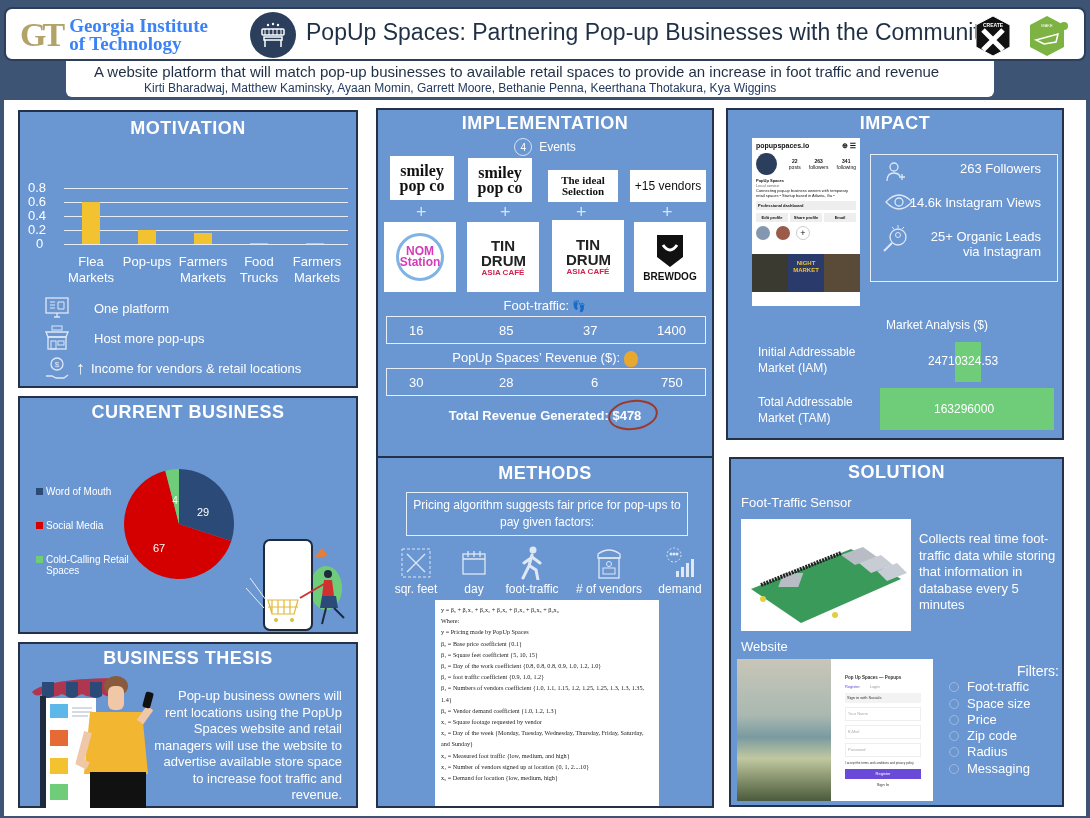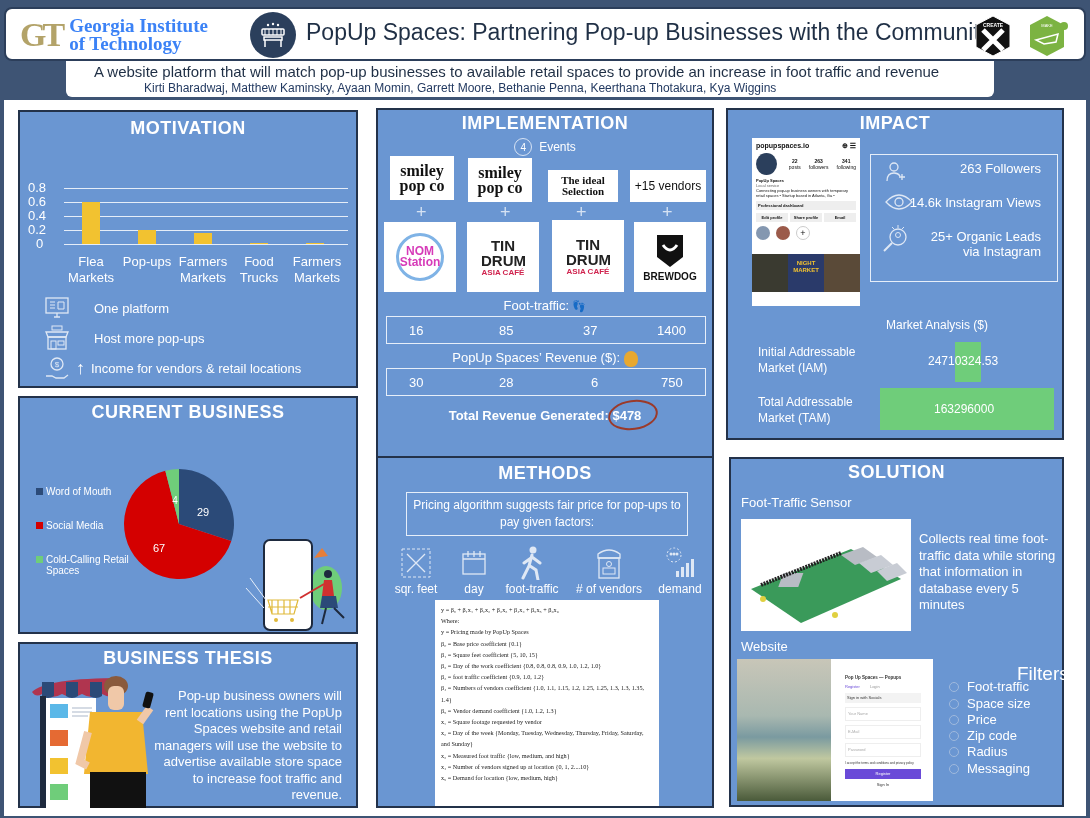--- a/index.html
+++ b/index.html
@@ -75,21 +75,21 @@
   .factor { position: absolute; top: 86px; text-align: center; font-size: 12px; }
   .factor .ficon { height: 38px; display: flex; align-items: center; justify-content: center; }
   .formula { position: absolute; left: 57px; top: 142px; width: 224px; height: 206px; background: #fff; color: #222; font-family: "Liberation Serif", serif; font-size: 6.2px; padding: 4px 6px; line-height: 11.2px; }
 
   
   #solution { left: 729px; top: 457px; width: 335px; height: 350px; }
   .sol-sub { position: absolute; left: 10px; font-size: 13px; }
   .pi-img { position: absolute; left: 10px; top: 60px; width: 170px; height: 112px; background: #fff; }
   .sol-desc { position: absolute; left: 188px; top: 72px; font-size: 13px; line-height: 16.5px; }
   .web-img { position: absolute; left: 6px; top: 200px; width: 196px; height: 142px; background: #fff; overflow: hidden; }
-  .filters-title { position: absolute; left: 286px; top: 204px; font-size: 19px; }
+  .filters-title { position: absolute; left: 286px; top: 204px; font-size: 14px; }
   .filter { position: absolute; left: 218px; font-size: 13px; display: flex; align-items: center; }
   .filter .radio { width: 10px; height: 10px; border: 1px solid #9fb9dd; border-radius: 50%; margin-right: 8px; }
 </style>
 </head>
 <body>
 
 <div class="header">
   <div class="gt-logo">
     <span class="gt-mark">GT</span>
     <div class="gt-text">

